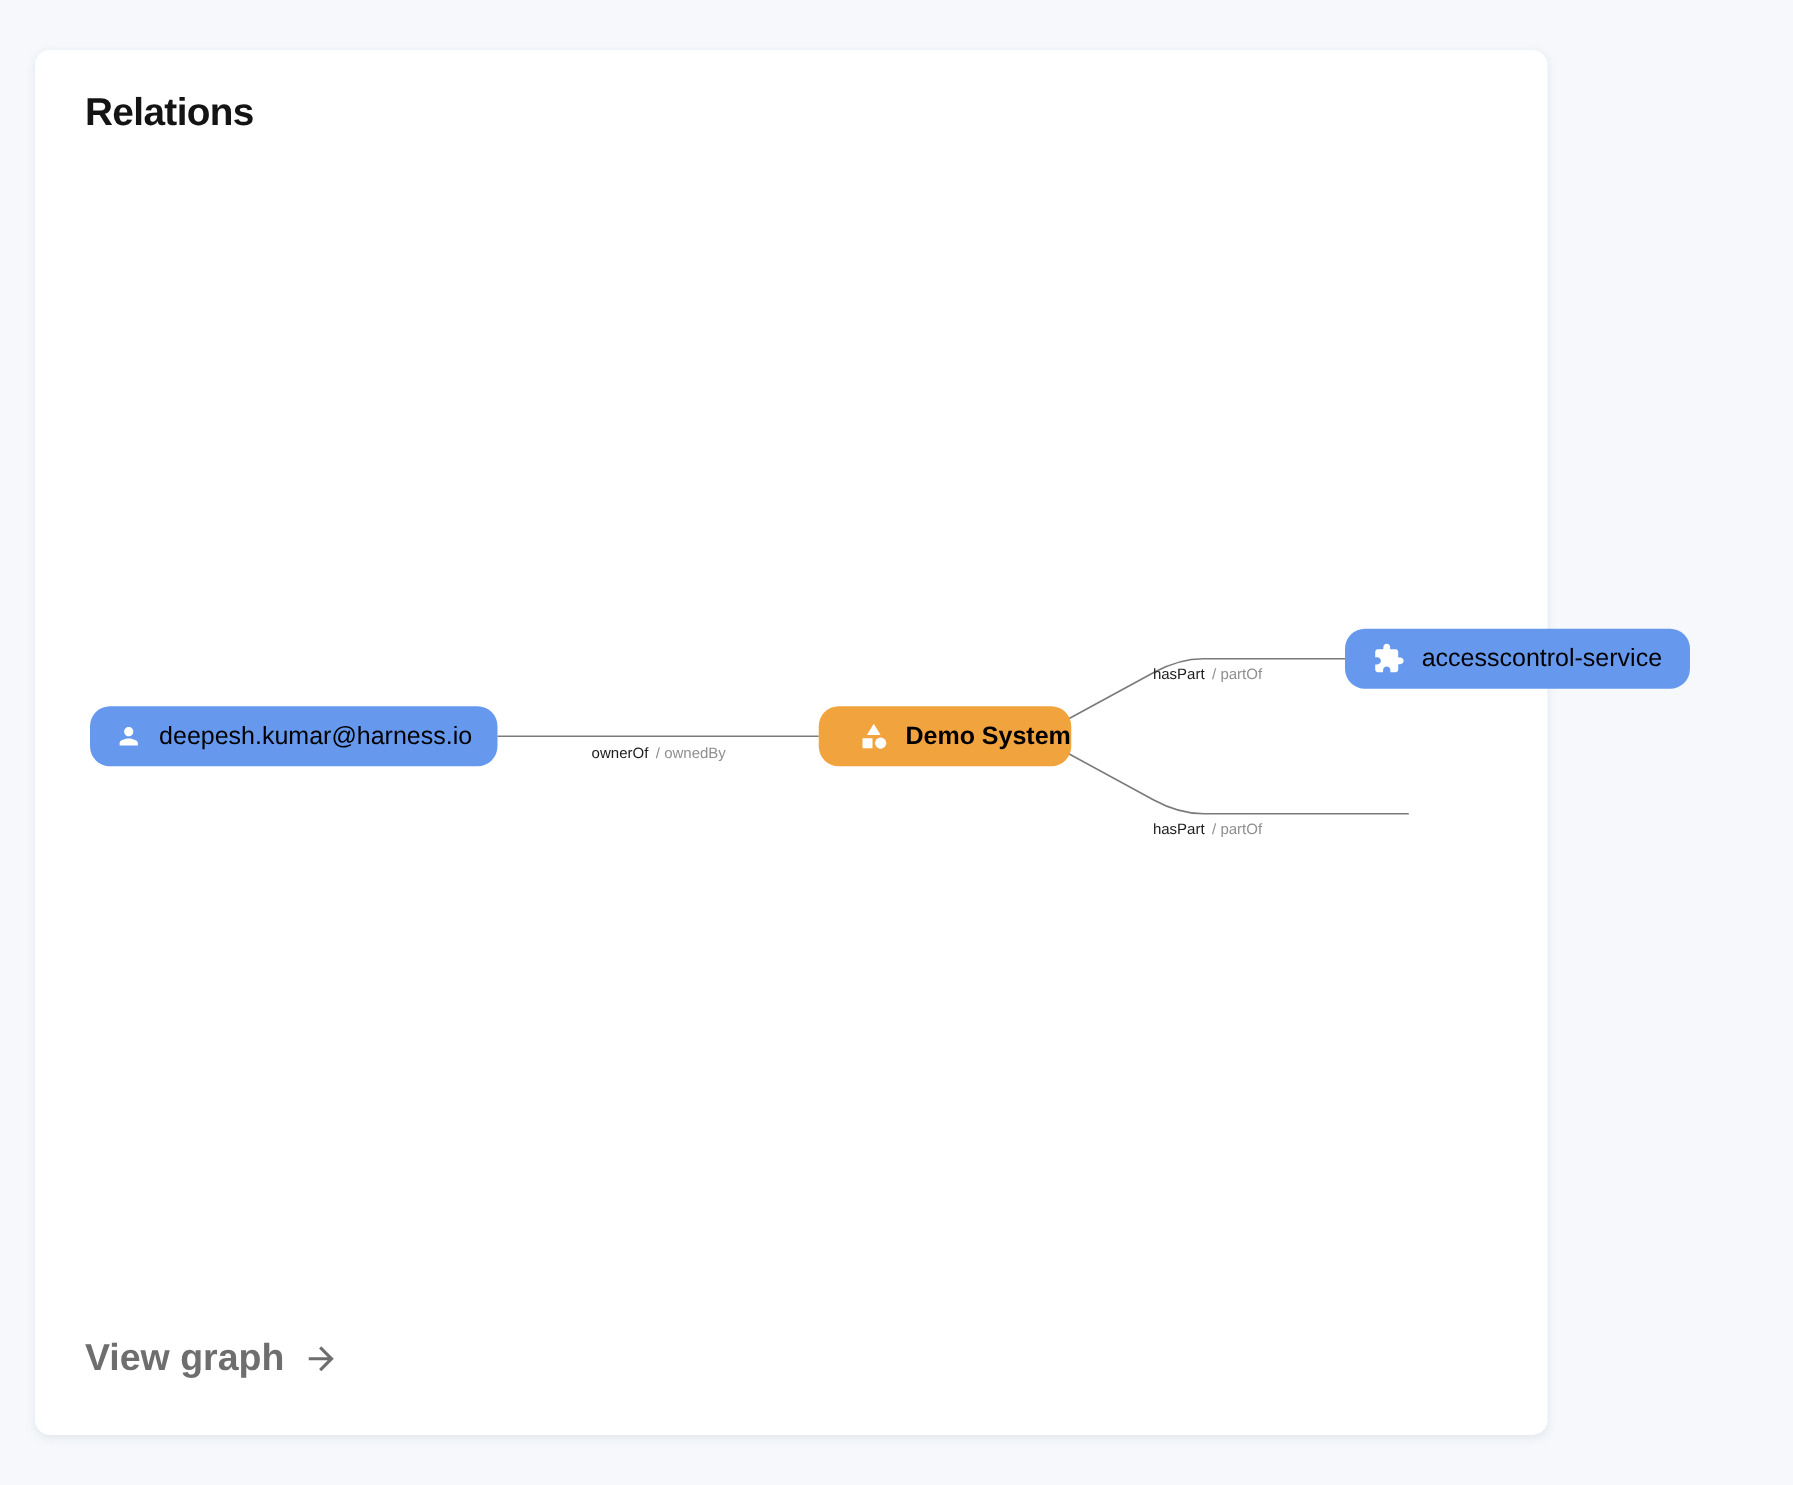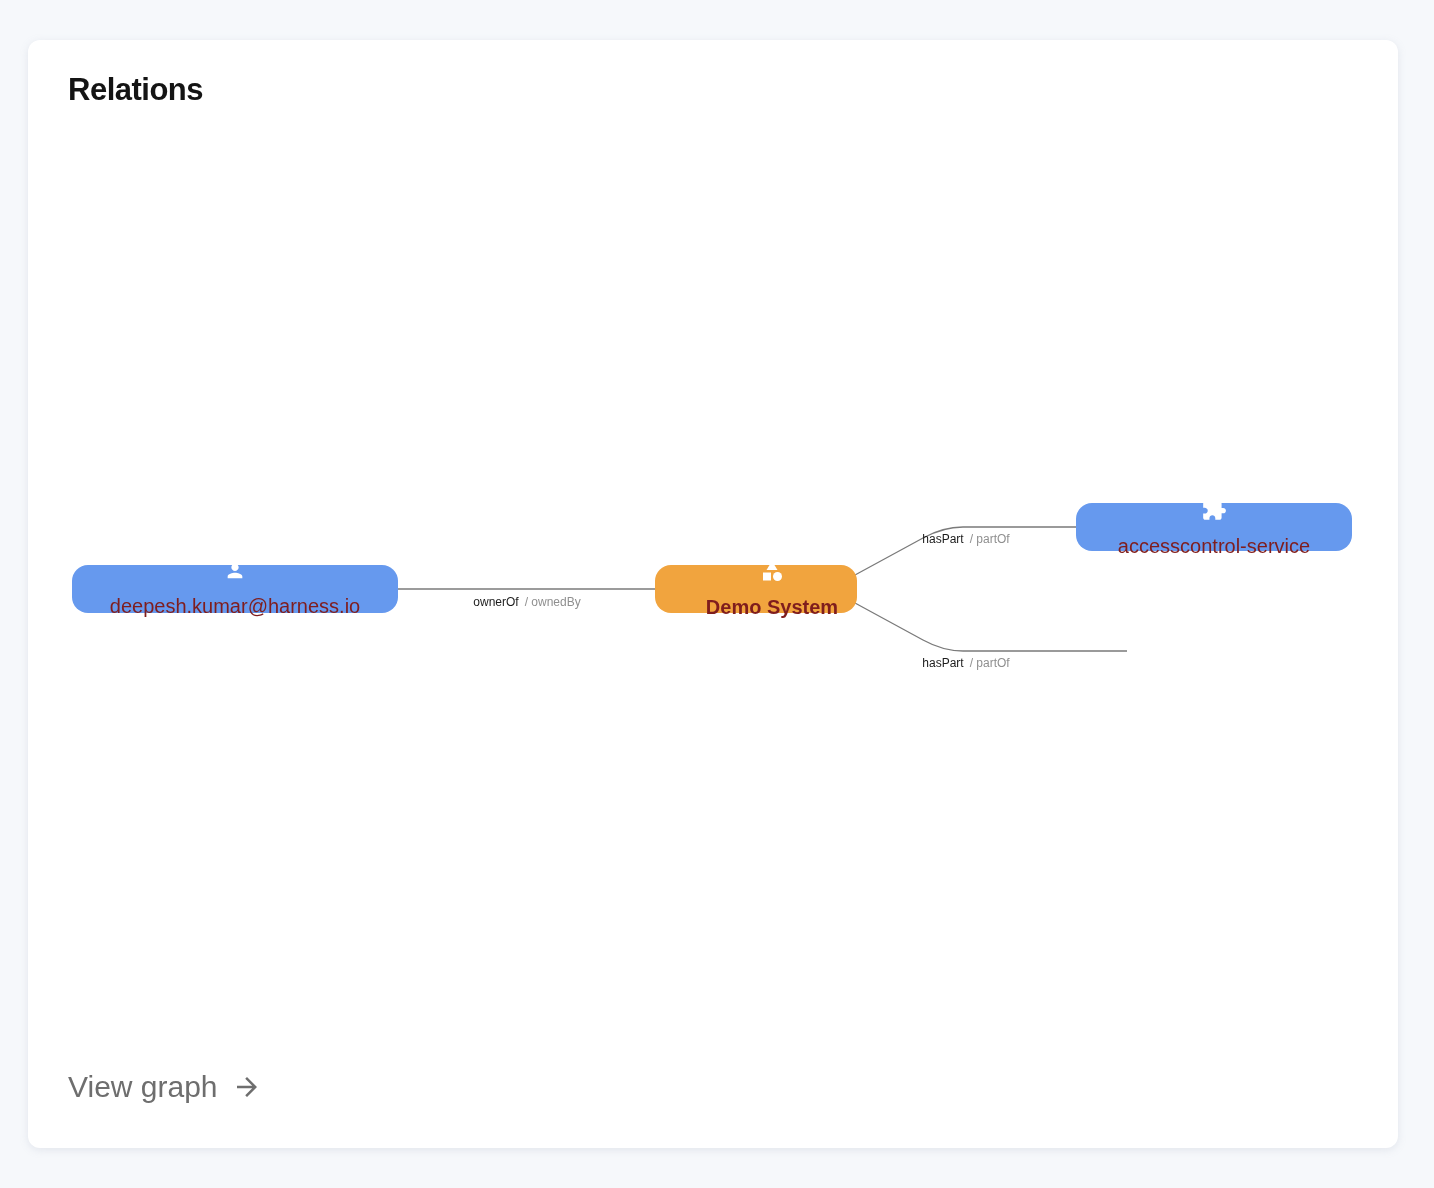--- a/index.html
+++ b/index.html
@@ -5,21 +5,21 @@
   * { margin: 0; padding: 0; box-sizing: border-box; }
   html, body {
     width: 1434px; height: 1188px;
     font-family: "Liberation Sans", sans-serif;
     background: #f6f8fb;
     overflow: hidden;
   }
   .card {
     position: absolute;
     left: 28px; top: 40px;
-    width: 1370px; height: 1108px;
+    width: 1210px; height: 1108px;
     background: #ffffff;
     border-radius: 12px;
     box-shadow: 0 2px 8px rgba(140,149,170,0.18);
   }
   .card-title {
     position: absolute;
     left: 40px; top: 32px;
     font-size: 31px;
     font-weight: 700;
     color: #141414;
@@ -30,25 +30,24 @@
     left: 0; top: 0;
   }
   .node {
     position: absolute;
     height: 48px;
     border-radius: 16px;
     display: flex;
     align-items: center;
     justify-content: center;
     gap: 13px;
-    color: #7f1d1d;
+    color: #000000;
     font-size: 20px;
     cursor: pointer;
     white-space: nowrap;
-    flex-direction: column;
   }
   .node svg { flex: 0 0 auto; }
   .node-blue { background: #6699ee; }
   .node-orange { background: #f1a43e; }
   .node-user     { left: 44px;   top: 525px; width: 326px; align-items: center; }
   .node-system   { left: 627px;  top: 525px; width: 202px; font-weight: 700; padding-left: 32px; }
   .node-service  { left: 1048px; top: 463px; width: 276px; }
   .node-resource { left: 1099px; top: 587px; width: 177px; }
   .edge-label {
     position: absolute;
@@ -61,21 +60,21 @@
   .label-owner          { left: 499px; top: 555px; }
   .label-haspart-top    { left: 938px; top: 492px; }
   .label-haspart-bottom { left: 938px; top: 616px; }
   .view-graph {
     position: absolute;
     left: 40px; top: 1030px;
     display: flex;
     align-items: center;
     gap: 14px;
     font-size: 30px;
-    font-weight: 400;
+    font-weight: 700;
     color: #6e6e6e;
     cursor: pointer;
   }
 </style>
 </head>
 <body>
 
 <div class="card">
 
   <div class="card-title">Relations</div>

